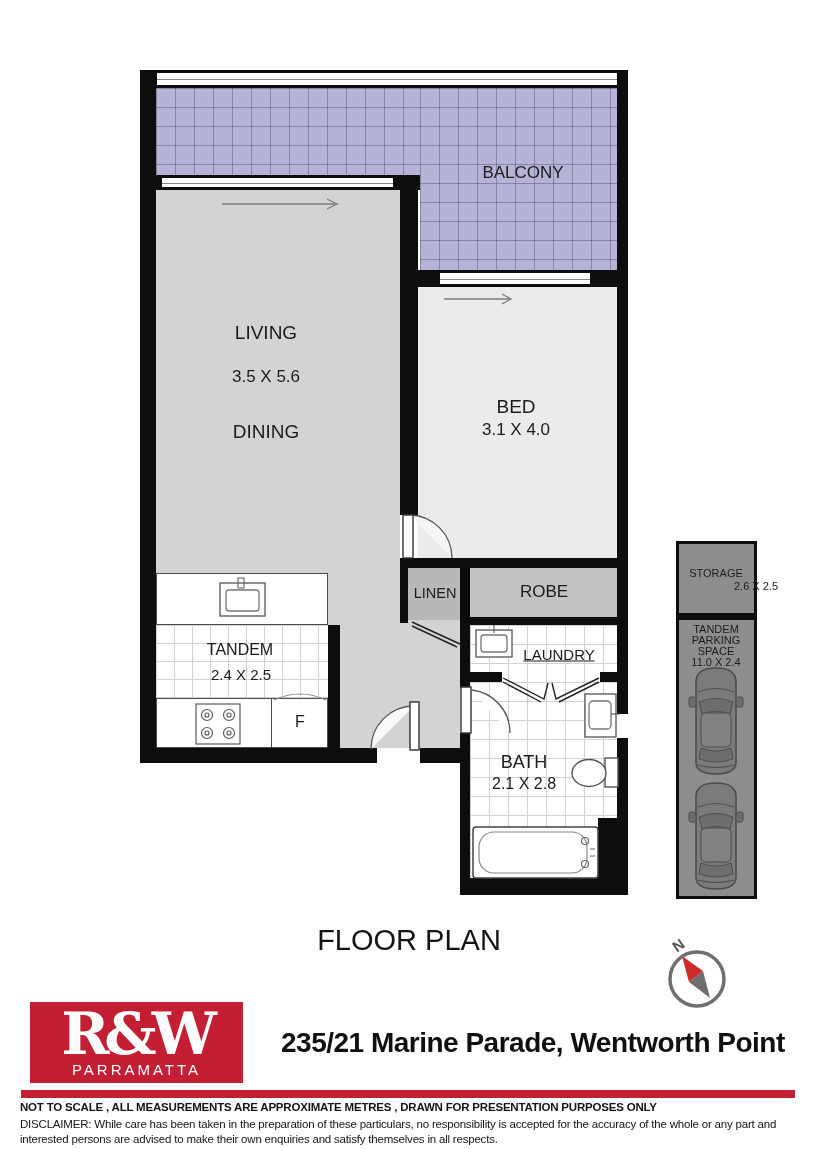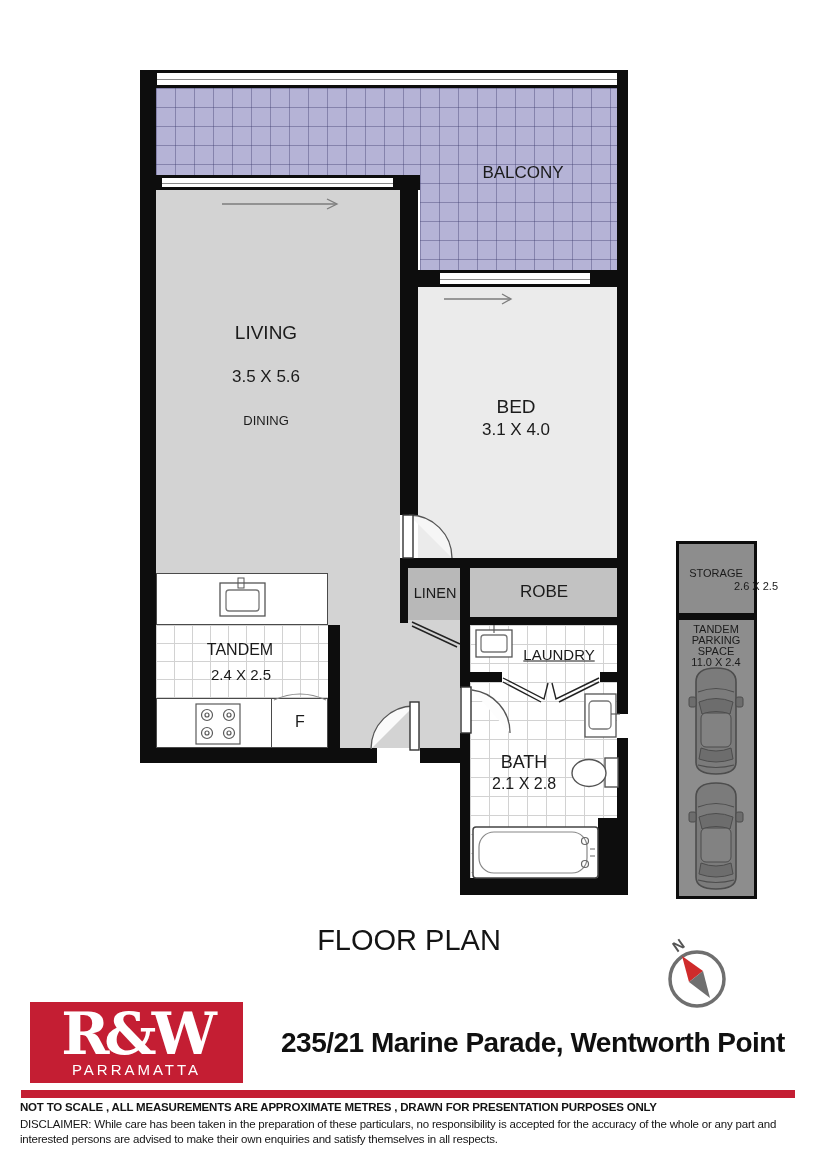--- a/index.html
+++ b/index.html
@@ -197,21 +197,21 @@
       <circle cx="697" cy="979" r="27" fill="#fff" stroke="#6f6f6f" stroke-width="3.5"></circle>
       <polygon points="682,956 689,982 703,971" fill="#cf2b2b"></polygon>
       <polygon points="710,998 689,982 703,971" fill="#6f6f6f"></polygon>
       <text x="673" y="952" transform="rotate(-35 676 946)" font-size="15" font-weight="bold" fill="#555">N</text>
     </g>
   </svg>
 
   <div class="lbl" style="left:523px;top:173px;font-size:17px;">BALCONY</div>
   <div class="lbl" style="left:266px;top:333px;font-size:19px;">LIVING</div>
   <div class="lbl" style="left:266px;top:377px;font-size:17px;">3.5 X 5.6</div>
-  <div class="lbl" style="left:266px;top:420px;font-size:13px;">DINING</div>
+  <div class="lbl" style="left:266px;top:432px;font-size:19px;">DINING</div>
   <div class="lbl" style="left:516px;top:407px;font-size:19px;">BED</div>
   <div class="lbl" style="left:516px;top:430px;font-size:17px;">3.1 X 4.0</div>
   <div class="lbl" style="left:544px;top:592px;font-size:17px;">ROBE</div>
   <div class="lbl" style="left:435px;top:593px;font-size:14.5px;">LINEN</div>
   <div class="lbl" style="left:240px;top:650px;font-size:16px;">TANDEM</div>
   <div class="lbl" style="left:241px;top:674px;font-size:15px;">2.4 X 2.5</div>
   <div class="lbl" style="left:300px;top:722px;font-size:16px;">F</div>
   <div class="lbl" style="left:559px;top:654px;font-size:15px;text-decoration:underline;">LAUNDRY</div>
   <div class="lbl" style="left:524px;top:762px;font-size:18px;">BATH</div>
   <div class="lbl" style="left:524px;top:784px;font-size:16px;">2.1 X 2.8</div>

